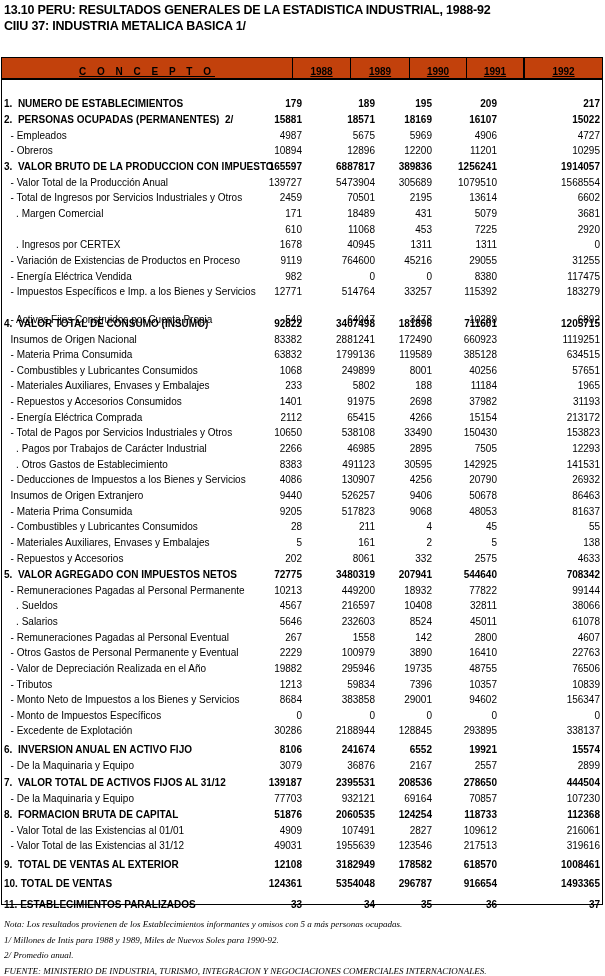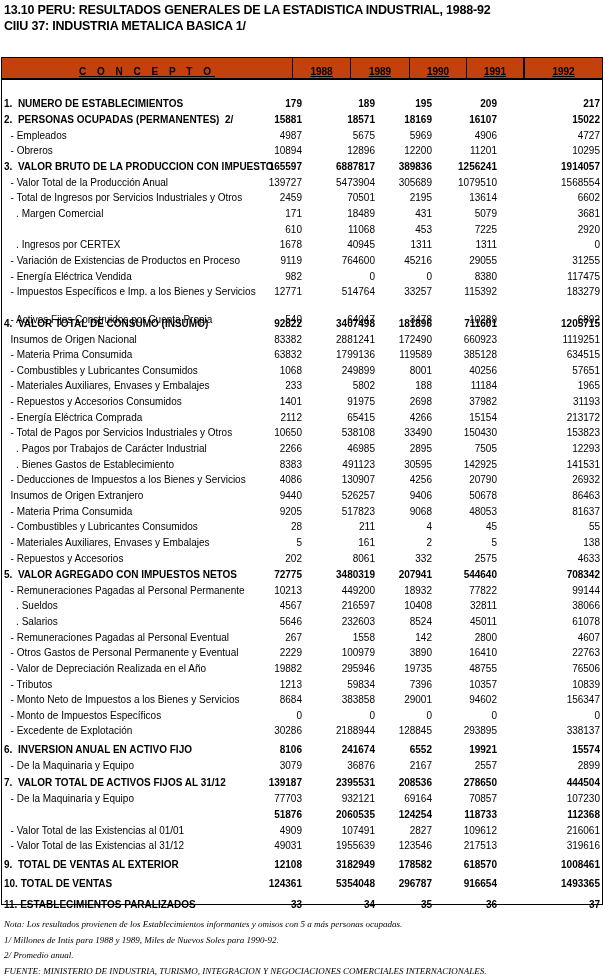--- a/index.html
+++ b/index.html
@@ -220,21 +220,21 @@
       </div>
       <div class="row" style="top: 361px;">
         <span class="lbl" style="white-space: pre;">    . Pagos por Trabajos de Carácter Industrial</span>
         <span class="v v1">2266</span>
         <span class="v v2">46985</span>
         <span class="v v3">2895</span>
         <span class="v v4">7505</span>
         <span class="v v5">12293</span>
       </div>
       <div class="row" style="top: 377px;">
-        <span class="lbl" style="white-space: pre;">    . Bienes Gastos de Establecimiento</span>
+        <span class="lbl" style="white-space: pre;">    . Otros Gastos de Establecimiento</span>
         <span class="v v1">8383</span>
         <span class="v v2">491123</span>
         <span class="v v3">30595</span>
         <span class="v v4">142925</span>
         <span class="v v5">141531</span>
       </div>
       <div class="row" style="top: 392px;">
         <span class="lbl" style="white-space: pre;">  - Deducciones de Impuestos a los Bienes y Servicios</span>
         <span class="v v1">4086</span>
         <span class="v v2">130907</span>
@@ -396,20 +396,21 @@
       </div>
       <div class="row" style="top: 711px;">
         <span class="lbl" style="white-space: pre;">  - De la Maquinaria y Equipo</span>
         <span class="v v1">77703</span>
         <span class="v v2">932121</span>
         <span class="v v3">69164</span>
         <span class="v v4">70857</span>
         <span class="v v5">107230</span>
       </div>
       <div class="row bold" style="top: 727px;">
+        <span class="lbl" style="white-space: pre;">8.  FORMACION BRUTA DE CAPITAL</span>
         <span class="v v1">51876</span>
         <span class="v v2">2060535</span>
         <span class="v v3">124254</span>
         <span class="v v4">118733</span>
         <span class="v v5">112368</span>
       </div>
       <div class="row" style="top: 743px;">
         <span class="lbl" style="white-space: pre;">  - Valor Total de las Existencias al 01/01</span>
         <span class="v v1">4909</span>
         <span class="v v2">107491</span>

